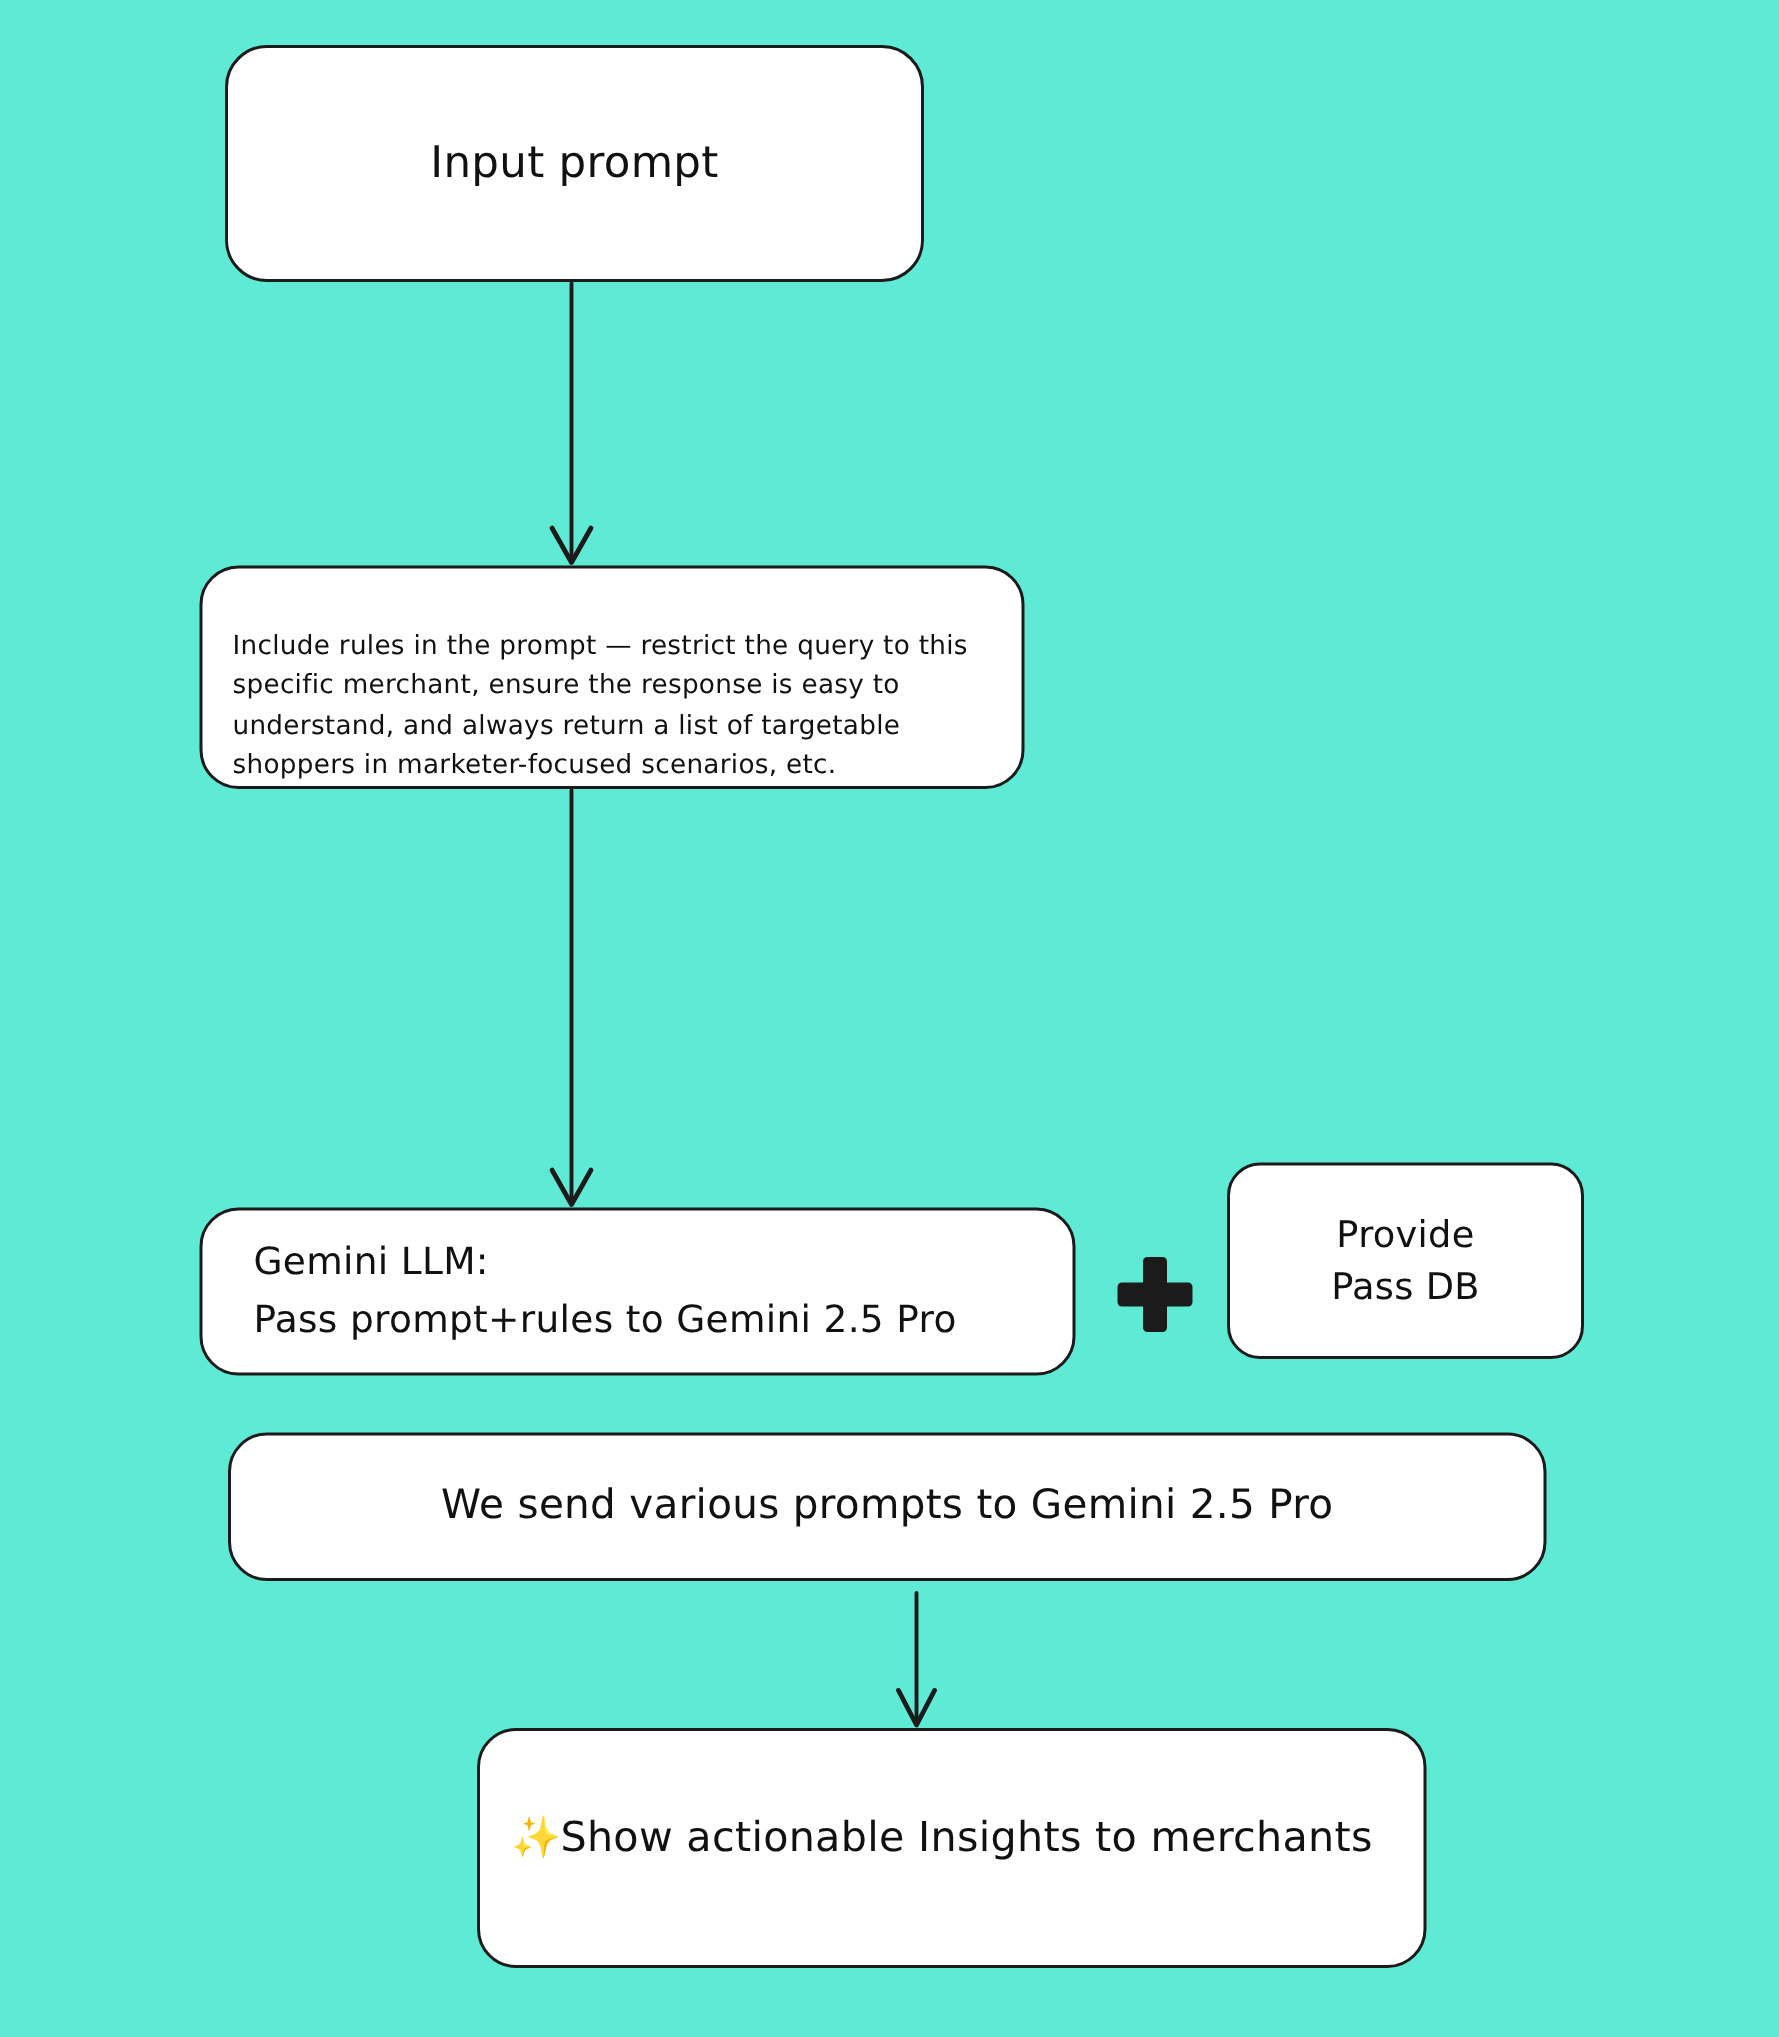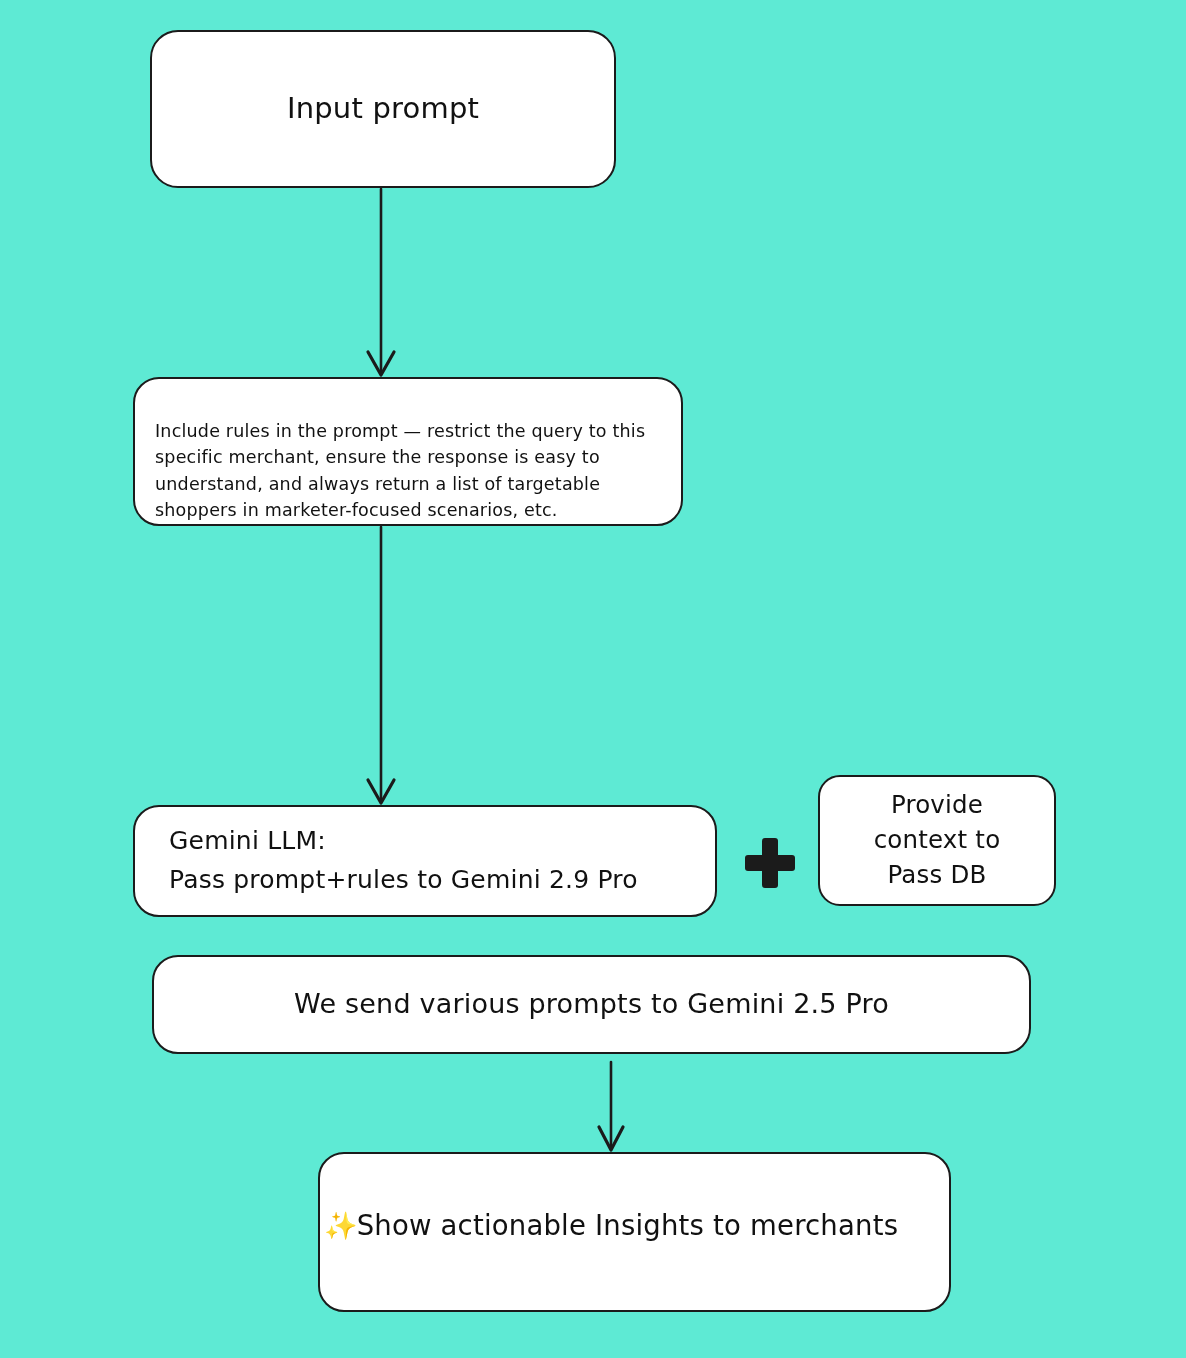--- a/index.html
+++ b/index.html
@@ -68,21 +68,21 @@
   #node-send {
     left: 152px; top: 955px; width: 879px; height: 99px;
     border-radius: 26px;
     padding: 0 24px;
   }
   #node-send .txt { font-size: 27px; }
 
   #node-insights {
     left: 318px; top: 1152px; width: 633px; height: 160px;
     border-radius: 26px;
-    padding: 0 4px;
+    padding: 0 21px;
     align-items: flex-start;
   }
   #node-insights .txt {
     font-size: 27.5px;
     padding-top: 52px;
     text-align: left;
     white-space: nowrap;
   }
   .sparkle {
     color: #f5c33b;
@@ -146,30 +146,29 @@
     <div class="txt">Input prompt</div>
   </div>
 
   <div class="node leftal" id="node-rules">
     <div class="txt">Include rules in the prompt — restrict the query to this specific merchant, ensure the response is easy to understand, and always return a list of targetable shoppers in marketer-focused scenarios, etc.</div>
   </div>
 
   <div class="node leftal" id="node-gemini">
     <div class="txt">
       <div>Gemini LLM:</div>
-      <div>Pass prompt+rules to Gemini 2.9 Pro</div>
+      <div>Pass prompt+rules to Gemini 2.5 Pro</div>
     </div>
   </div>
 
   <div id="plus-sign" title="+"></div>
 
   <div class="node center" id="node-swym">
     <div class="txt">
       <div>Provide</div>
-      <div>context to</div>
       <div>Pass DB</div>
     </div>
   </div>
 
   <div class="node center" id="node-send">
     <div class="txt">We send various prompts to Gemini 2.5 Pro</div>
   </div>
 
   <div class="node leftal" id="node-insights">
     <div class="txt">

